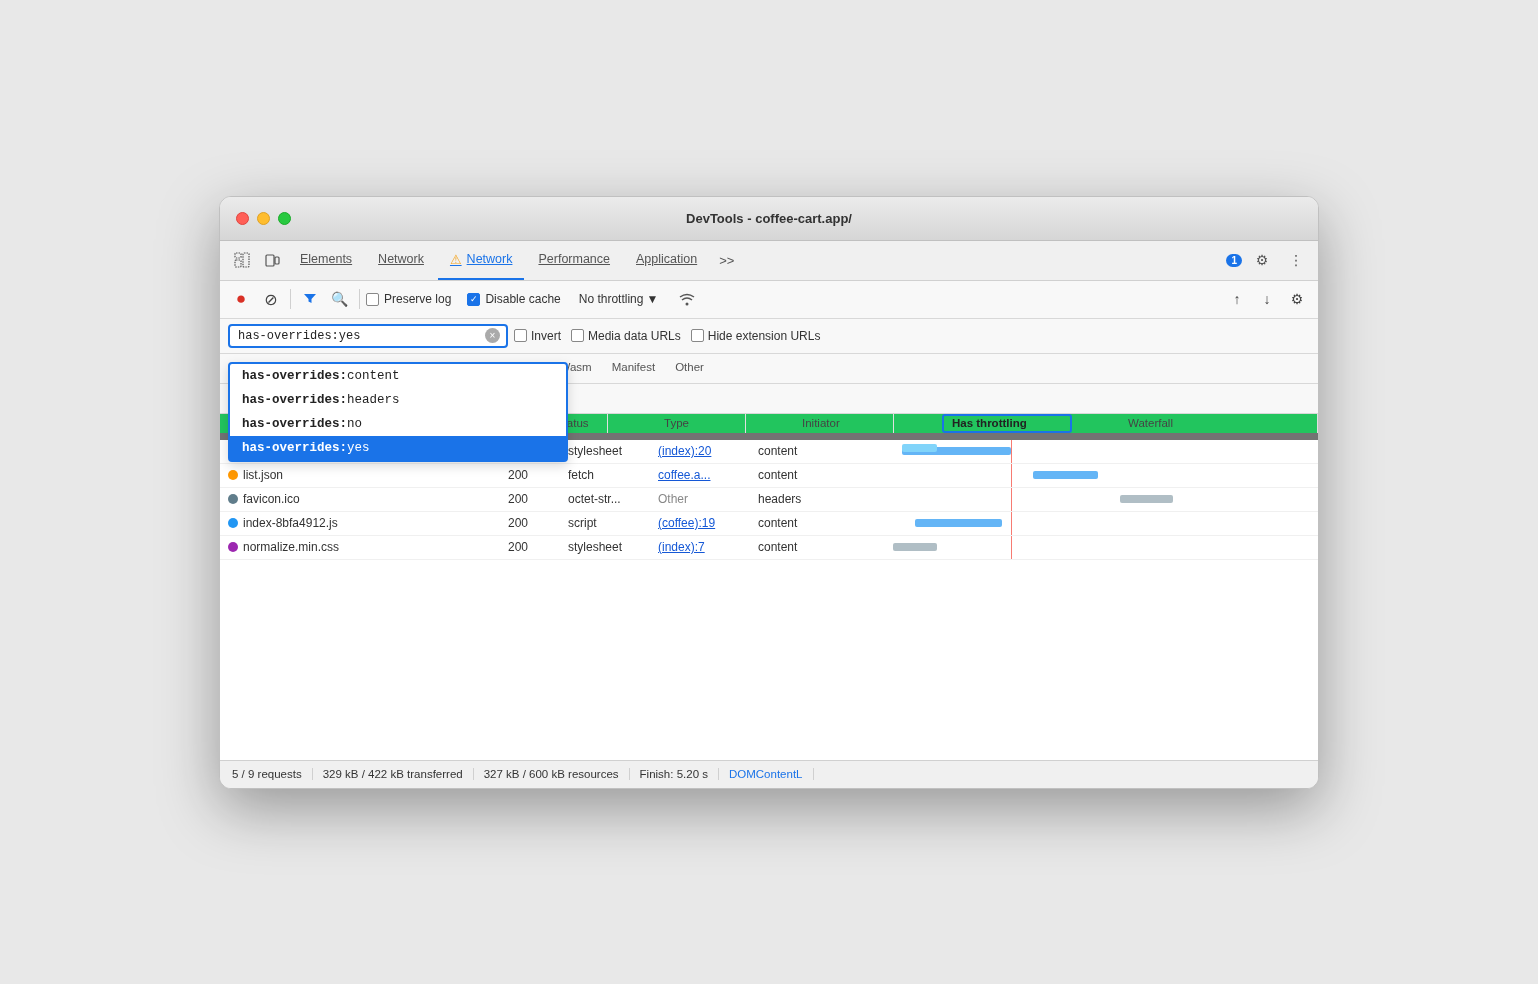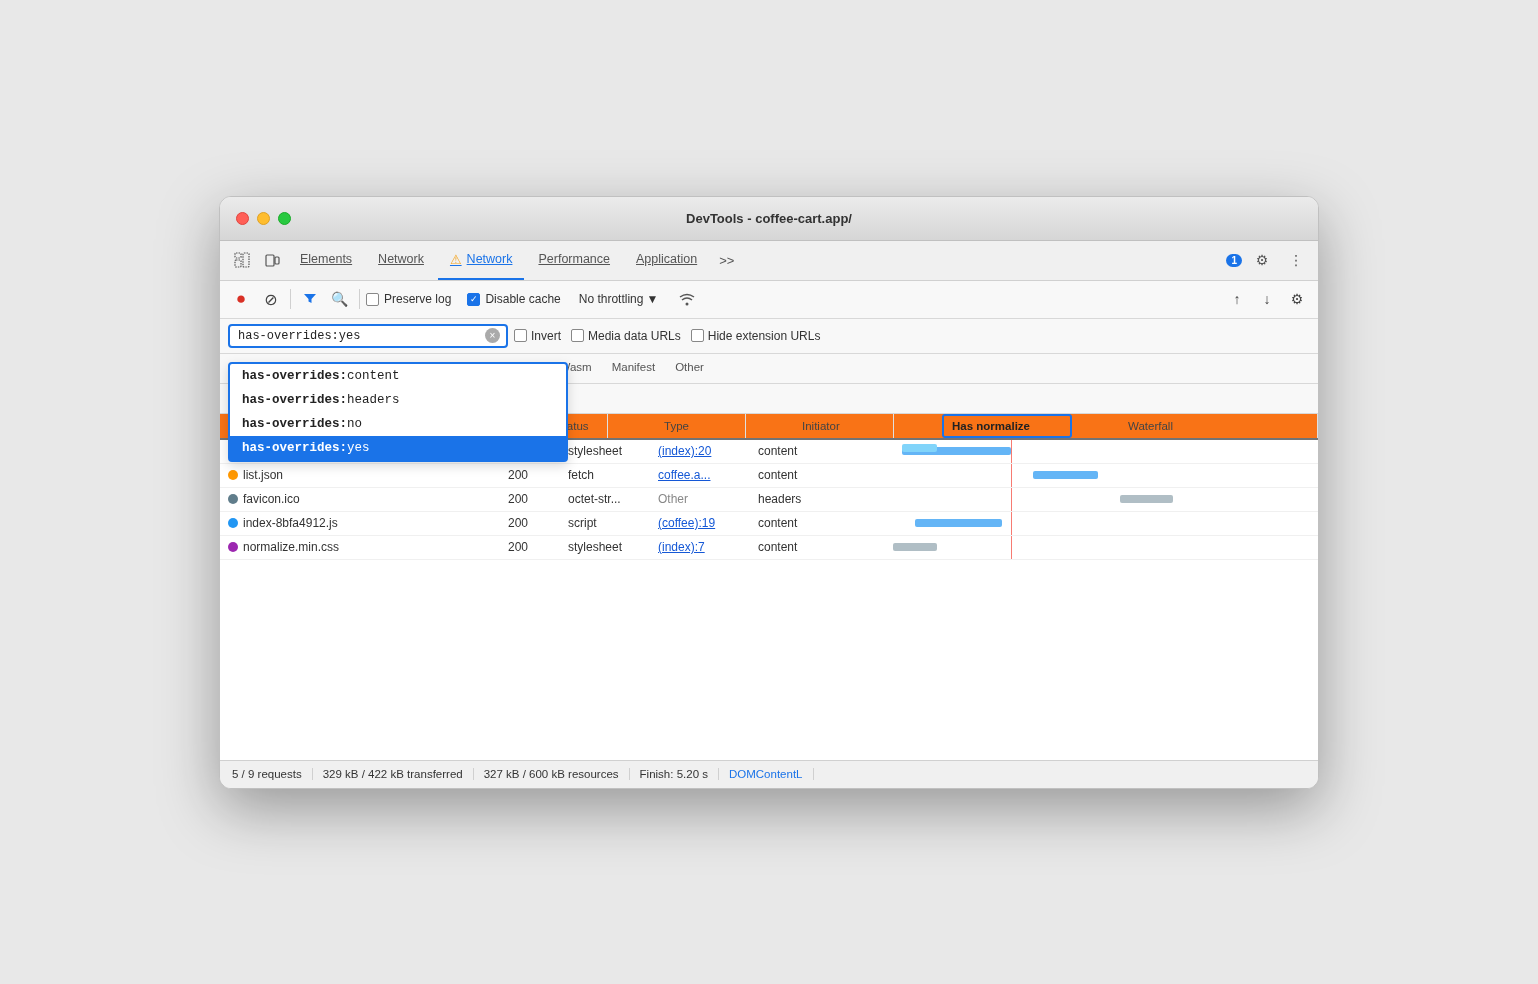--- a/index.html
+++ b/index.html
@@ -288,22 +288,22 @@
       font-size: 12px;
       color: #333;
       cursor: pointer;
     }
     .table-area {
       background: white;
       flex: 1;
     }
     .table-header {
       display: flex;
-      background: #f97316;
-      border-bottom: 2px solid #737373;
+      background: #22c55e;
+      border-bottom: 7px solid #737373;
       height: 26px;
       align-items: center;
       gap: 48px;
     }
     .th {
       font-size: 11.5px;
       color: #444;
       font-weight: 500;
       padding: 0 8px;
       border-right: 1px solid #e0e0e0;
@@ -562,21 +562,21 @@
       <div class="th status">
         <span>Status</span>
       </div>
       <div class="th type">
         <span>Type</span>
       </div>
       <div class="th initiator">
         <span>Initiator</span>
       </div>
       <div class="th overrides">
-        <span>Has normalize</span>
+        <span>Has throttling</span>
       </div>
       <div class="th waterfall">
         <span>Waterfall</span>
       </div>
     </div>
 
     <div class="table-row">
       <div class="td name">
         <div class="file-icon css"></div>
         <span>index-b859522e.css</span>

